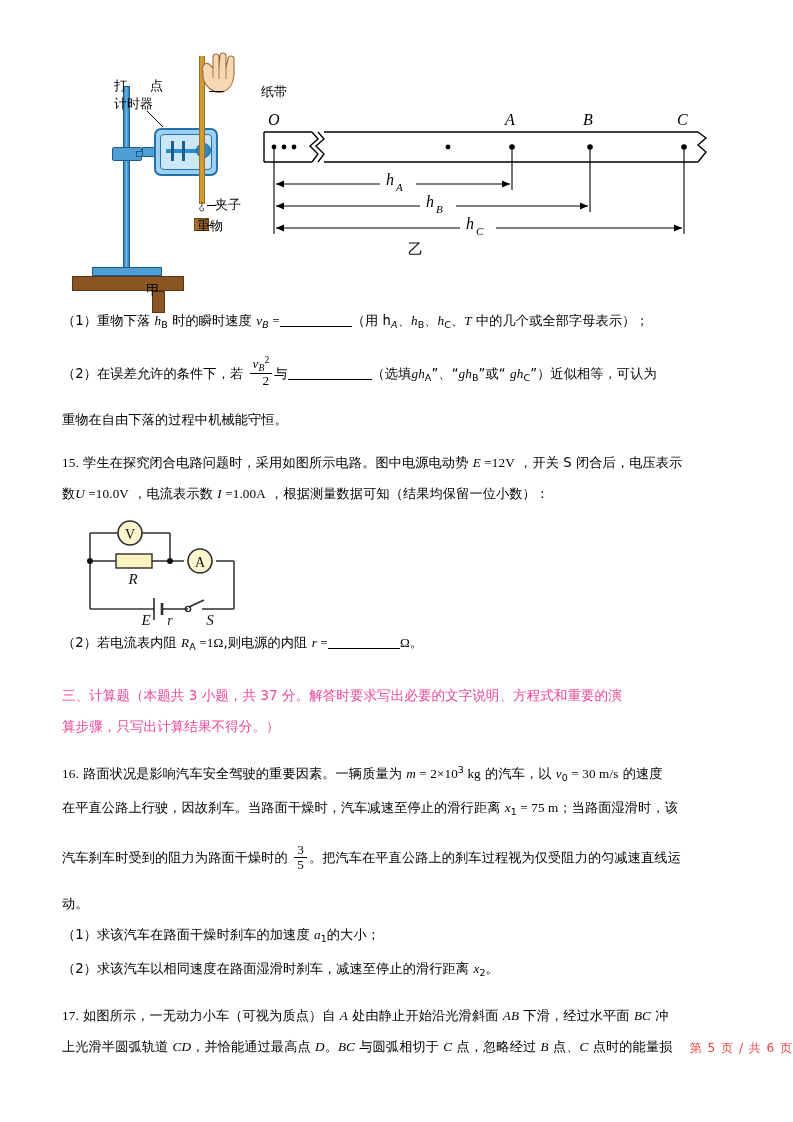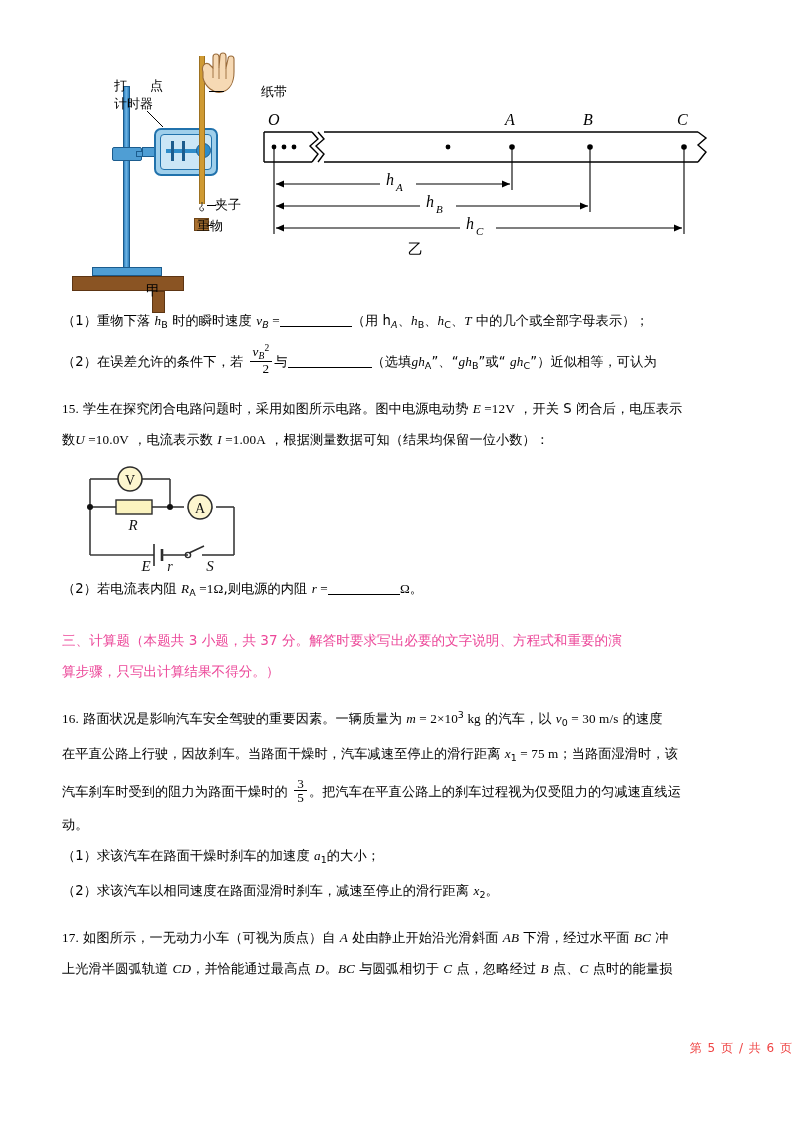--- a/index.html
+++ b/index.html
@@ -264,21 +264,21 @@
   }
   .b6 { width: 62px; }
   .b7 { width: 72px; }
   .b8 { width: 84px; }
   .frac {
     display: inline-block;
     vertical-align: -0.55em;
     text-align: right;
     font-family: "Liberation Serif", serif;
     line-height: 1.05;
-    margin: 4px 2px;
+    margin: 16px 2px;
   }
   .frac .num { display: block; border-bottom: 1px solid #000; padding: 0 3px;}
   .frac .den { display: block; padding: 0 3px;}
   .sec-head {
     font-family: "DejaVu Sans", sans-serif;
     font-weight: normal;
     font-size: 13.6px;
     line-height: 31px;
     margin: 0;
     color: #ec4899;
@@ -433,20 +433,21 @@
       <span>（1）重物下落 </span><span class="mi">h</span><span class="subn">B</span><span> 时的瞬时速度 </span><span class="mi">v</span><span class="sub">B</span><span class="mn"> =</span><span class="blank b7"></span><span>（用 h</span><span class="sub">A</span>、<span class="mi">h</span><span class="subn">B</span>、<span class="mi">h</span><span class="subn">C</span>、<span class="mi">T</span><span> 中的几个或全部字母表示）；</span>
     </p>
 
     <p class="q">
       <span>（2）在误差允许的条件下，若</span>
       <span class="frac">
         <span class="num"><span class="mi">v</span><span class="sub">B</span><span class="sup">2</span></span>
         <span class="den">2</span>
       </span><span>与</span><span class="blank b8"></span><span>（选填</span><span class="mi">gh</span><span class="subn">A</span>”、“<span class="mi">gh</span><span class="subn">B</span>”或“ <span class="mi">gh</span><span class="subn">C</span>”<span>）近似相等，可认为</span>
     </p>
+    <p class="q">重物在自由下落的过程中机械能守恒。</p>
 
     <div class="gap-sm"></div>
 
     <p class="q">
       <span class="mn">15.</span><span> 学生在探究闭合电路问题时，采用如图所示电路。图中电源电动势 </span><span class="mi">E</span><span class="mn"> =12V</span><span> ，开关 S 闭合后，电压表示</span><br>
       <span>数</span><span class="mi">U</span><span class="mn"> =10.0V</span><span> ，电流表示数 </span><span class="mi">I</span><span class="mn"> =1.00A</span><span> ，根据测量数据可知（结果均保留一位小数）：</span>
     </p>
 
     <div class="circuit">
       <svg width="215" height="112" viewBox="0 0 215 112">

